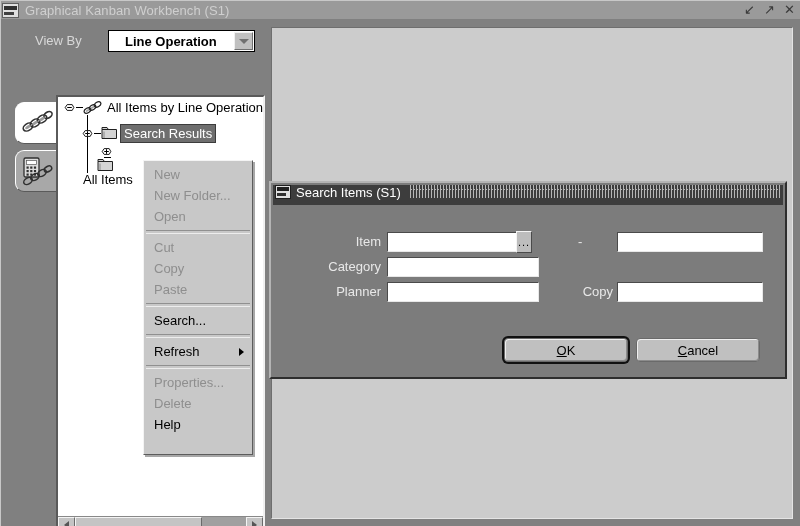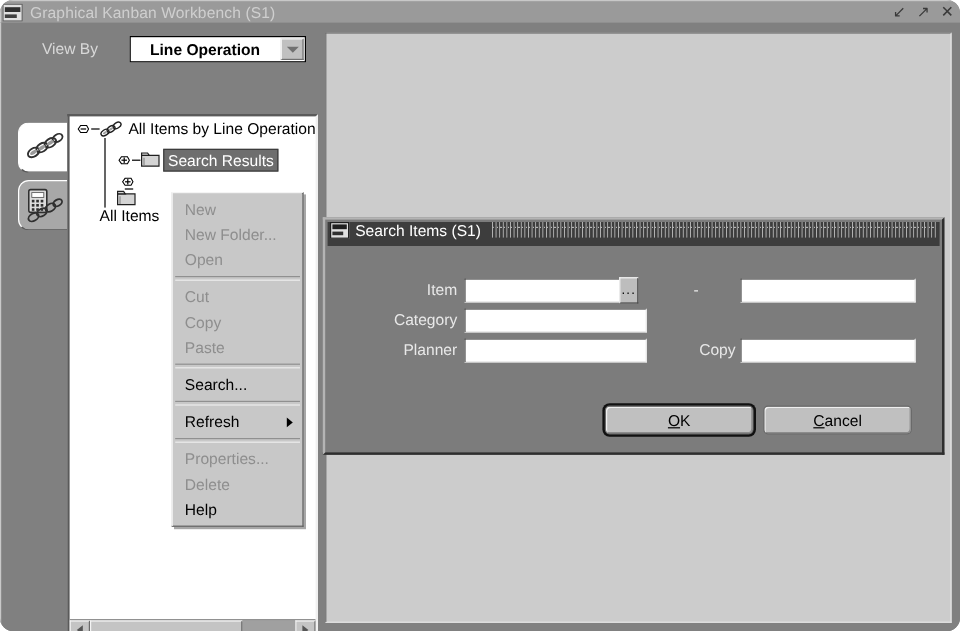--- a/index.html
+++ b/index.html
@@ -13,21 +13,20 @@
 
   #app {
     position: relative;
     width: 800px;
     height: 526px;
     overflow: hidden;
     background: #808080;
     font-family: "Liberation Sans", sans-serif;
     font-size: 13px;
     color: #000000;
-    border-radius: 11px;
     -webkit-font-smoothing: none;
   }
 
   
   .win-titlebar {
     position: absolute;
     left: 0; top: 0;
     width: 800px; height: 19px;
     background: #9a9a9a;
     border-top: 1px solid #c8c8c8;
@@ -200,21 +199,21 @@
   .tnode {
     position: absolute;
     display: flex;
     align-items: center;
     white-space: nowrap;
     font-size: 13px;
     color: #000000;
     height: 18px;
   }
   .tnode-0 { left: 6px;  top: 1px; }
-  .tnode-1 { left: 40px; top: 27px; }
+  .tnode-1 { left: 24px; top: 27px; }
   .tnode-2 { left: 24px; top: 49px; flex-direction: column; }
 
   .handle {
     width: 11px; height: 11px;
     margin-right: 1px;
     flex: 0 0 auto;
     position: relative;
   }
   .handle svg { display: block; }
 
@@ -297,21 +296,21 @@
   .ctxmenu {
     position: absolute;
     left: 142px; top: 141px;
     width: 110px;
     background: #c8c8c8;
     border-top: 1px solid #f4f4f4;
     border-left: 1px solid #f4f4f4;
     border-right: 1px solid #5c5c5c;
     border-bottom: 1px solid #5c5c5c;
     box-sizing: border-box;
-    padding: 3px 0 3px 0;
+    padding: 3px 0 19px 0;
     box-shadow: 2px 2px 0 rgba(60,60,60,0.45);
   }
   .mi {
     height: 21px;
     line-height: 21px;
     padding-left: 10px;
     padding-right: 8px;
     font-size: 13px;
     white-space: nowrap;
     position: relative;

